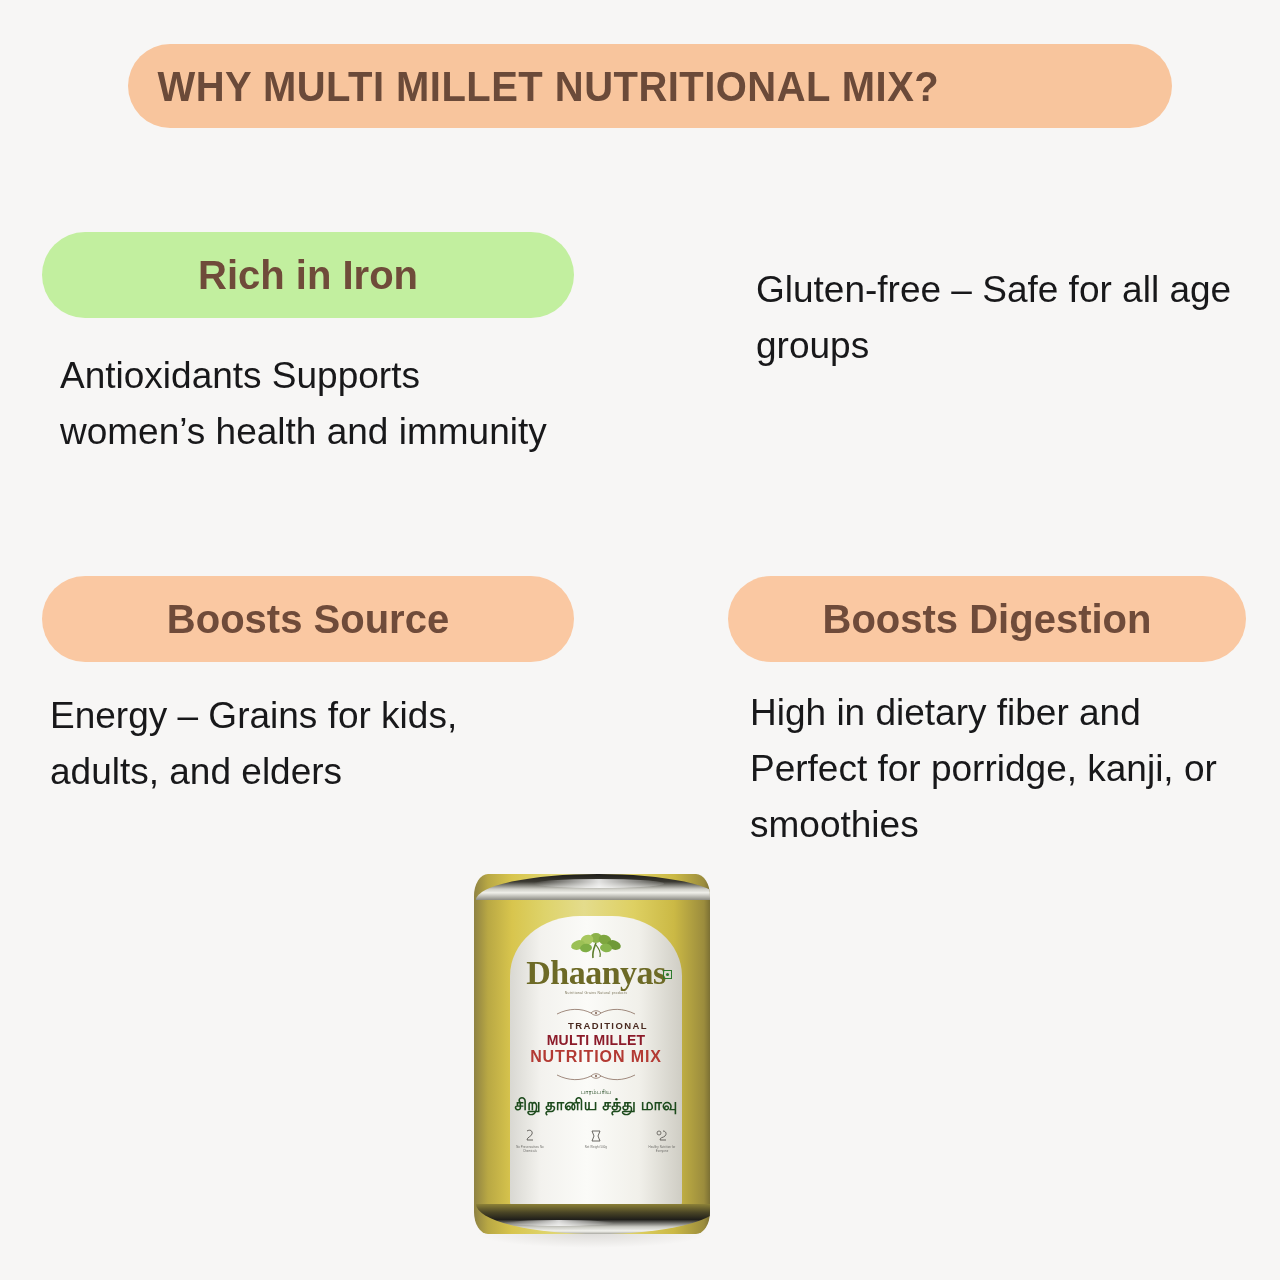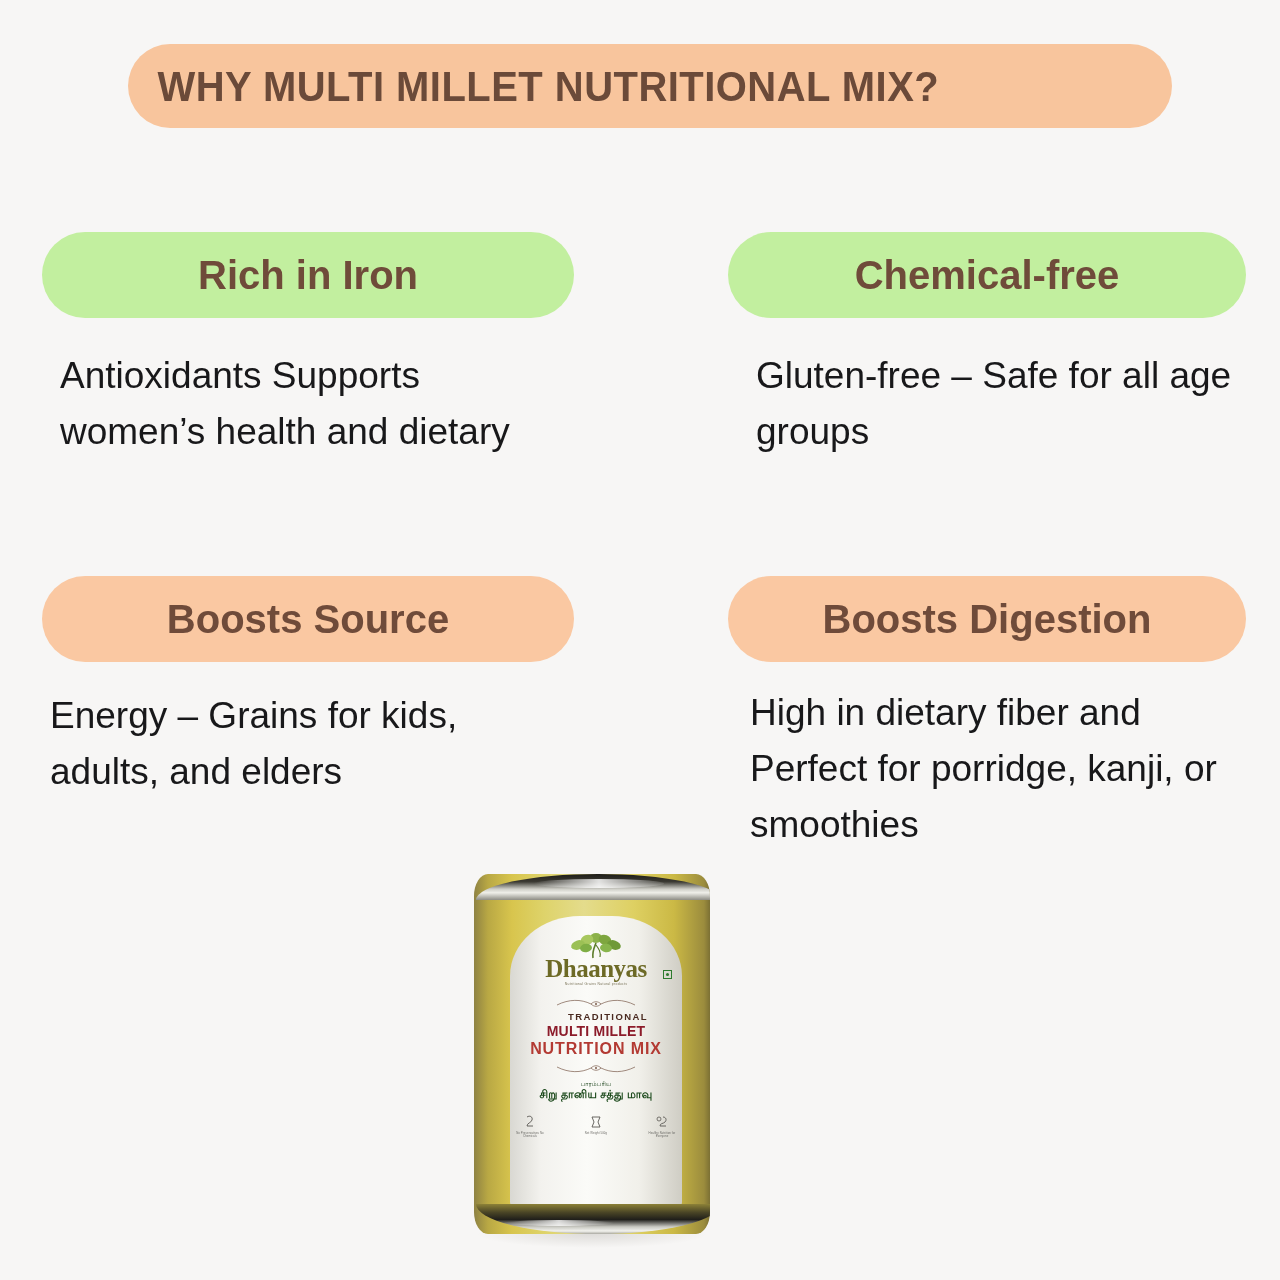--- a/index.html
+++ b/index.html
@@ -170,21 +170,21 @@
     flex-direction: column;
     align-items: center;
     padding-top: 16px;
     box-sizing: border-box;
   }
 
   .leaf-logo { width: 62px; height: 28px; display: block; }
   .brand {
     font-family: "Liberation Serif", serif;
     font-weight: bold;
-    font-size: 25px;
+    font-size: 34px;
     line-height: 0.96;
     color: #6d6a26;
     letter-spacing: -0.5px;
     margin-top: -3px;
     position: relative;
   }
   .brand-tag {
     font-size: 3.4px;
     color: #7a7358;
     letter-spacing: 0.3px;
@@ -238,21 +238,21 @@
     color: #b33a33;
     margin-top: 1px;
   }
   .tamil-small {
     font-size: 6px;
     color: #20471f;
     margin-top: 7px;
     letter-spacing: 0.2px;
   }
   .tamil-main {
-    font-size: 11px;
+    font-size: 16px;
     color: #1c4a1c;
     font-weight: bold;
     margin-top: 0px;
     letter-spacing: 0.2px;
   }
 
   .icons-row {
     display: flex;
     justify-content: center;
     gap: 26px;
@@ -281,27 +281,24 @@
 <div class="header-pill">
   <div class="header-title">WHY  MULTI MILLET NUTRITIONAL MIX?</div>
 </div>
 
 <div class="grid">
 
   <div class="cell cell-tl">
     <div class="pill pill-green">
       <span class="pill-label">Rich in Iron</span>
     </div>
-    <div class="desc">Antioxidants Supports women’s health and dietary</div>
+    <div class="desc">Antioxidants Supports women’s health and immunity</div>
   </div>
 
   <div class="cell cell-tr">
-    <div class="pill pill-green">
-      <span class="pill-label">Chemical-free</span>
-    </div>
     <div class="desc">Gluten-free – Safe for all age groups</div>
   </div>
 
   <div class="cell cell-bl">
     <div class="pill pill-orange">
       <span class="pill-label">Boosts Source</span>
     </div>
     <div class="desc">Energy – Grains for kids, adults, and elders</div>
   </div>
 

